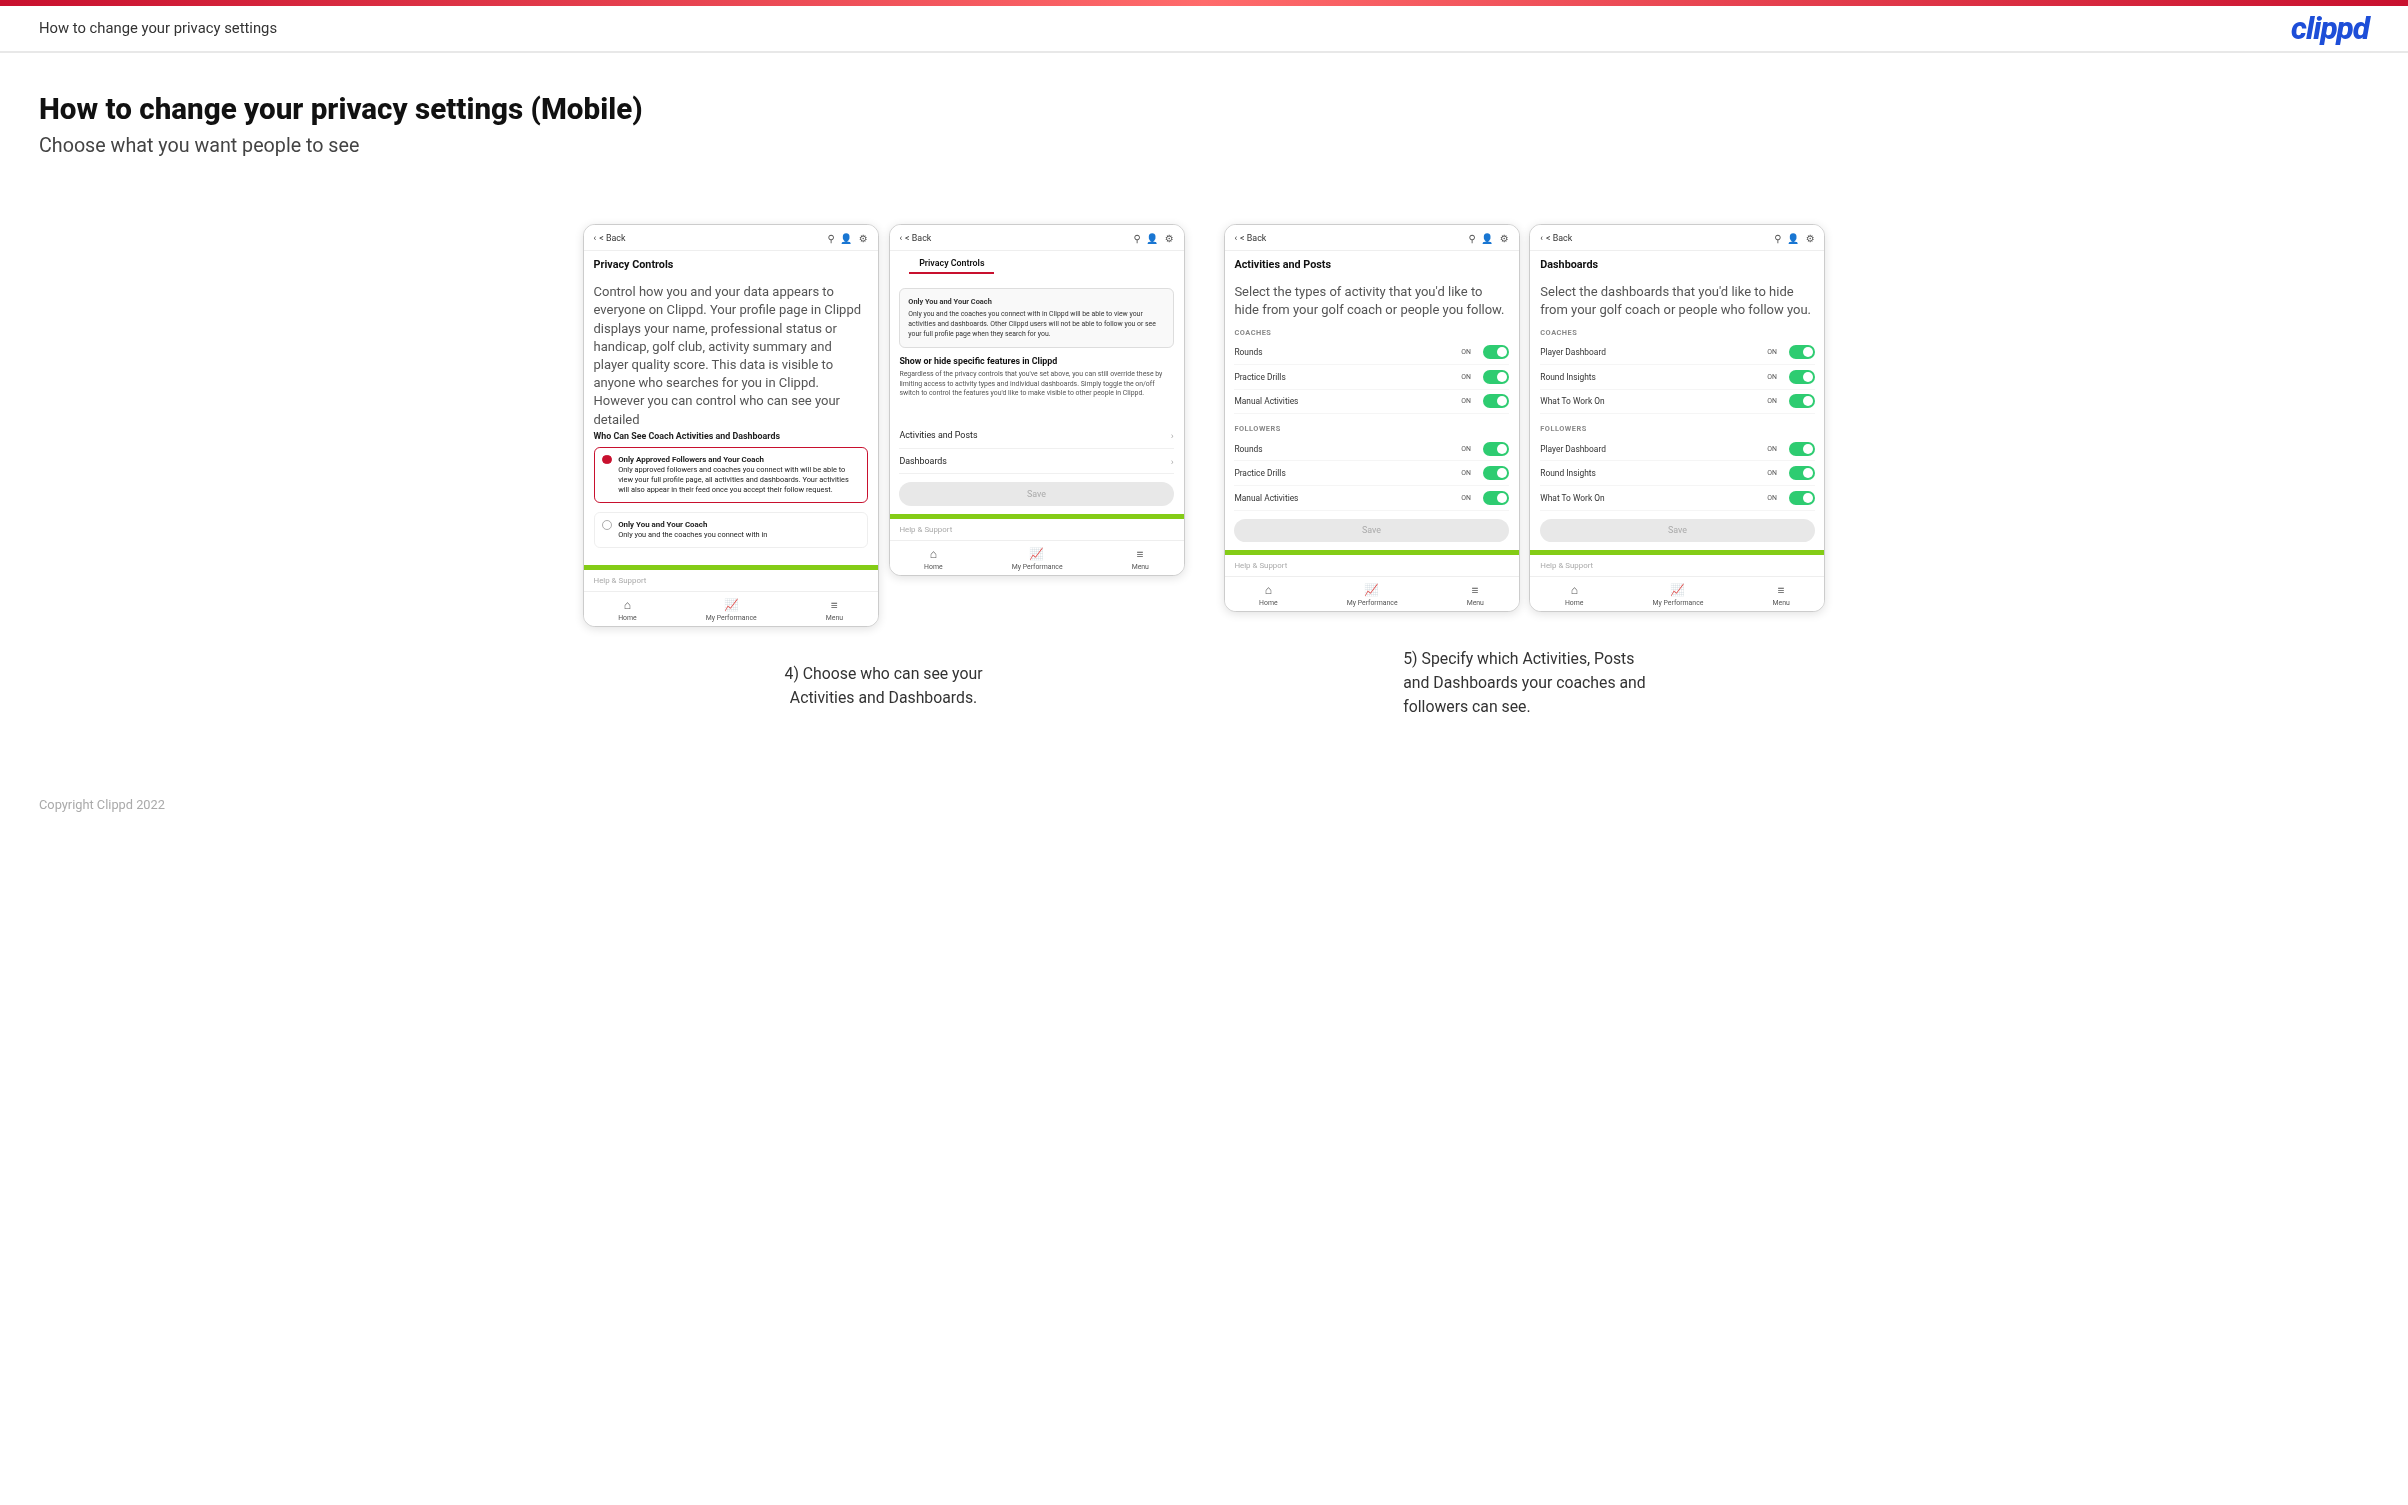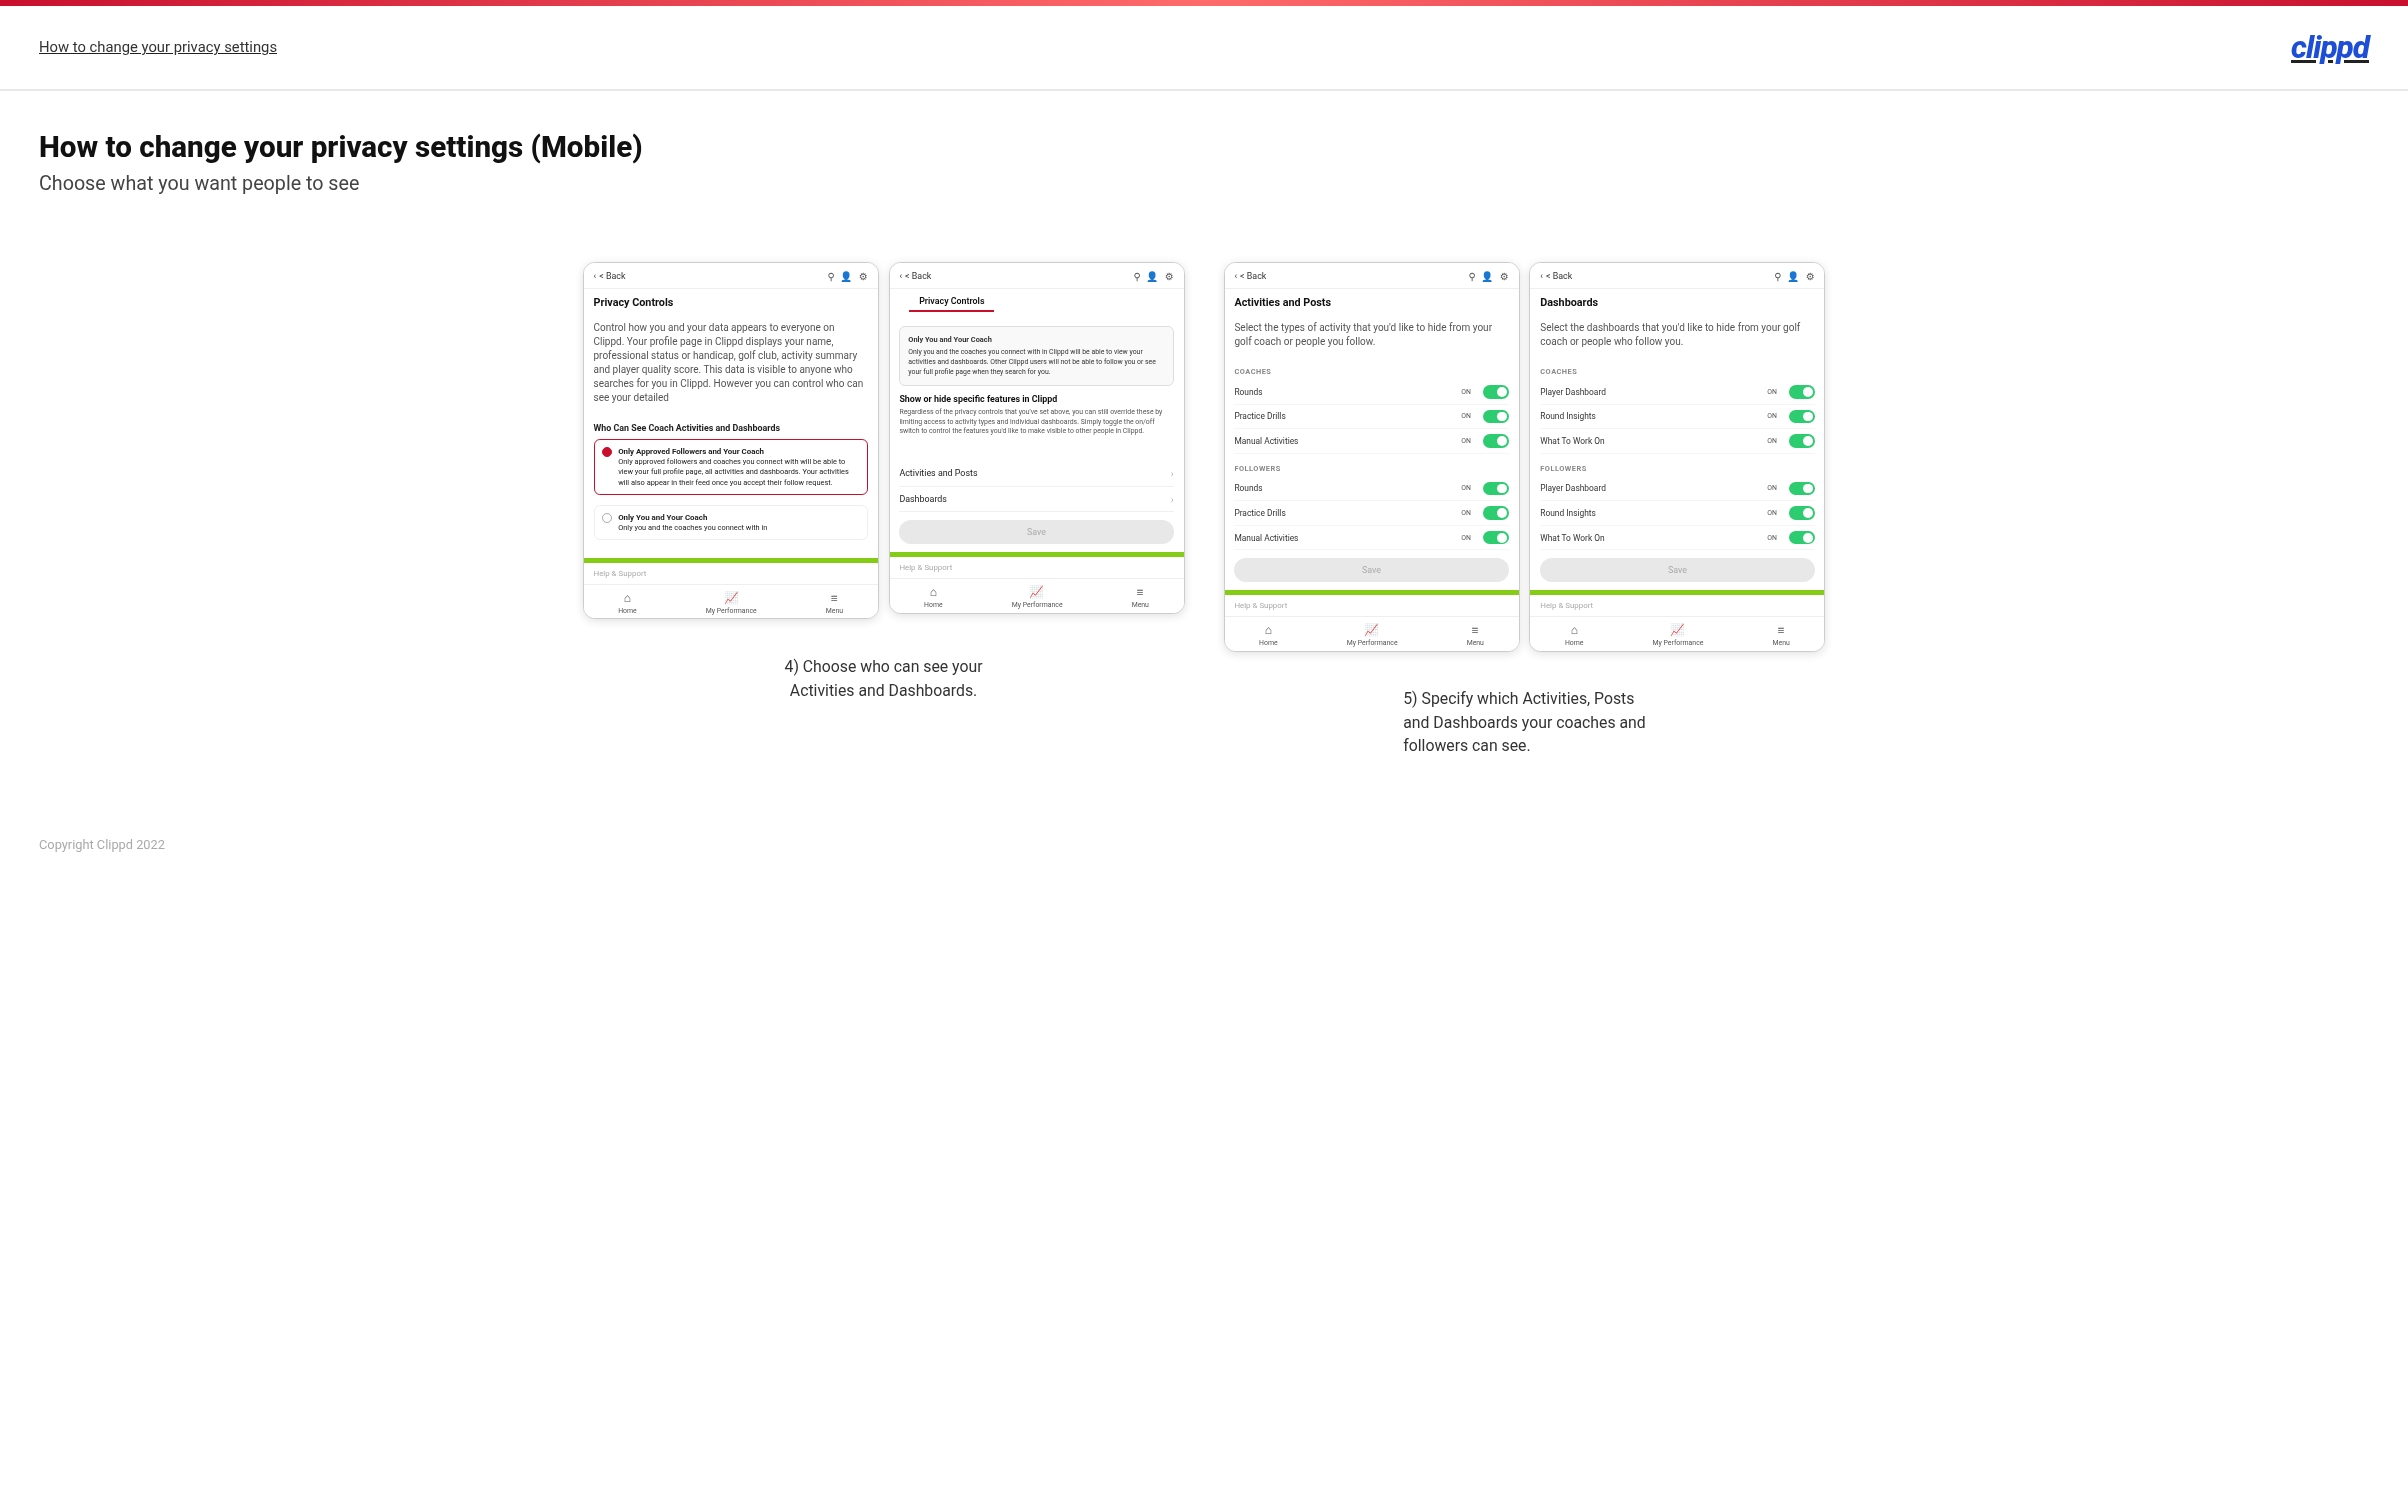--- a/index.html
+++ b/index.html
@@ -7,23 +7,22 @@
       font-family: -apple-system, BlinkMacSystemFont, 'Segoe UI', Roboto, sans-serif;
       background: #fff;
       color: #222;
     }
 
     
     .header {
       display: flex;
       align-items: center;
       justify-content: space-between;
-      padding: 23px 39px;
+      padding: 4px 39px;
       border-bottom: 2px solid #e8e8e8;
-      text-decoration: underline;
     }
     .header-title {
       font-size: 14.8px;
       color: #333;
     }
     .logo {
       font-size: 31.5px;
       font-weight: 800;
       color: #1d4ed8;
       font-style: italic;
@@ -96,24 +95,24 @@
       font-weight: 700;
       padding: 7.9px 9.9px 3.9px;
       color: #111;
     }
 
     .phone-body {
       padding: 7.9px 9.9px;
     }
 
     .phone-body-text {
-      font-size: 10px;
+      font-size: 13px;
       color: #555;
       line-height: 1.4;
-      margin-bottom: 18px;
+      margin-bottom: 2px;
     }
 
     .phone-section-label {
       font-size: 8.9px;
       font-weight: 700;
       color: #222;
       margin-bottom: 5.9px;
     }
 
     .radio-option {

